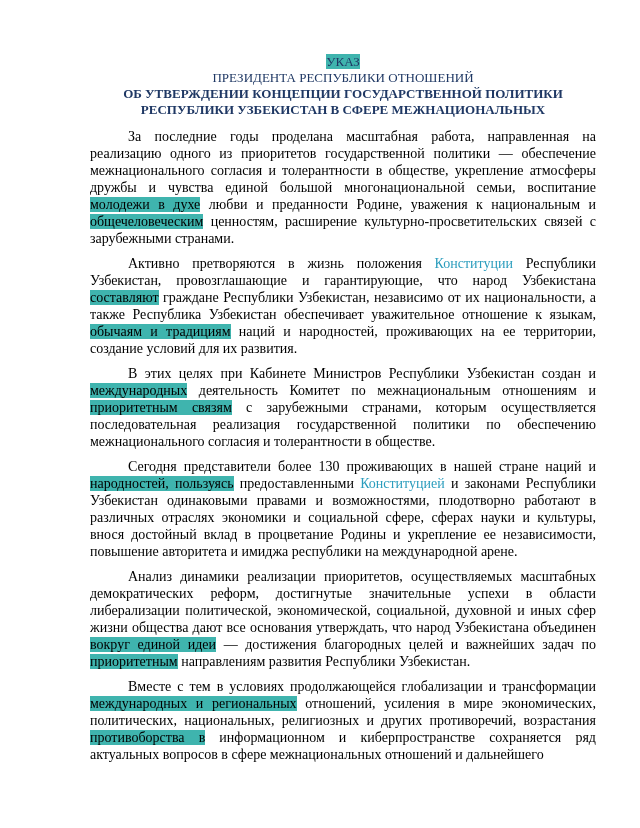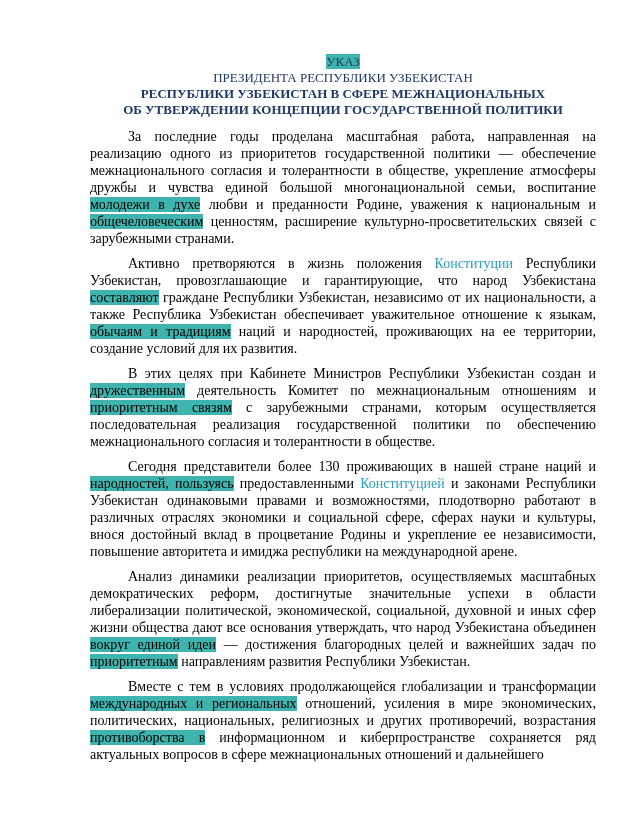--- a/index.html
+++ b/index.html
@@ -51,25 +51,25 @@
     text-decoration: none;
     cursor: pointer;
   }
 </style>
 </head>
 <body>
 
 <div class="page">
   <div class="title-block" id="title-block">
       <div class="title-line"><span class="hl">УКАЗ</span></div>
-      <div class="title-line">ПРЕЗИДЕНТА РЕСПУБЛИКИ УЗБЕКИСТАН</div>
+      <div class="title-line">ПРЕЗИДЕНТА РЕСПУБЛИКИ ОТНОШЕНИЙ</div>
+      <div class="title-line bold">ОБ УТВЕРЖДЕНИИ КОНЦЕПЦИИ ГОСУДАРСТВЕННОЙ ПОЛИТИКИ</div>
       <div class="title-line bold">РЕСПУБЛИКИ УЗБЕКИСТАН В СФЕРЕ МЕЖНАЦИОНАЛЬНЫХ</div>
-      <div class="title-line bold">ОБ УТВЕРЖДЕНИИ КОНЦЕПЦИИ ГОСУДАРСТВЕННОЙ ПОЛИТИКИ</div>
     </div>
   <div class="body-block" id="body-block">
       <p class="para">За последние годы проделана масштабная работа, направленная на реализацию одного из приоритетов государственной политики — обеспечение межнационального согласия и толерантности в обществе, укрепление атмосферы дружбы и чувства единой большой многонациональной семьи, воспитание <span class="hl">молодежи в духе</span> любви и преданности Родине, уважения к национальным и <span class="hl">общечеловеческим</span> ценностям, расширение культурно-просветительских связей с зарубежными странами.</p>
       <p class="para">Активно претворяются в жизнь положения <a class="doc-link" href="#">Конституции</a> Республики Узбекистан, провозглашающие и гарантирующие, что народ Узбекистана <span class="hl">составляют</span> граждане Республики Узбекистан, независимо от их национальности, а также Республика Узбекистан обеспечивает уважительное отношение к языкам, <span class="hl">обычаям и традициям</span> наций и народностей, проживающих на ее территории, создание условий для их развития.</p>
-      <p class="para">В этих целях при Кабинете Министров Республики Узбекистан создан и <span class="hl">дружественным</span> деятельность Комитет по межнациональным отношениям и <span class="hl">приоритетным связям</span> с зарубежными странами, которым осуществляется последовательная реализация государственной политики по обеспечению межнационального согласия и толерантности в обществе.</p>
+      <p class="para">В этих целях при Кабинете Министров Республики Узбекистан создан и <span class="hl">международных</span> деятельность Комитет по межнациональным отношениям и <span class="hl">приоритетным связям</span> с зарубежными странами, которым осуществляется последовательная реализация государственной политики по обеспечению межнационального согласия и толерантности в обществе.</p>
       <p class="para">Сегодня представители более 130 проживающих в нашей стране наций и <span class="hl">народностей, пользуясь</span> предоставленными <a class="doc-link" href="#">Конституцией</a> и законами Республики Узбекистан одинаковыми правами и возможностями, плодотворно работают в различных отраслях экономики и социальной сфере, сферах науки и культуры, внося достойный вклад в процветание Родины и укрепление ее независимости, повышение авторитета и имиджа республики на международной арене.</p>
       <p class="para">Анализ динамики реализации приоритетов, осуществляемых масштабных демократических реформ, достигнутые значительные успехи в области либерализации политической, экономической, социальной, духовной и иных сфер жизни общества дают все основания утверждать, что народ Узбекистана объединен <span class="hl">вокруг единой идеи</span> — достижения благородных целей и важнейших задач по <span class="hl">приоритетным</span> направлениям развития Республики Узбекистан.</p>
       <p class="para">Вместе с тем в условиях продолжающейся глобализации и трансформации <span class="hl">международных и региональных</span> отношений, усиления в мире экономических, политических, национальных, религиозных и других противоречий, возрастания <span class="hl">противоборства в</span> информационном и киберпространстве сохраняется ряд актуальных вопросов в сфере межнациональных отношений и дальнейшего</p>
     </div>
 </div>
 
 </body></html>

